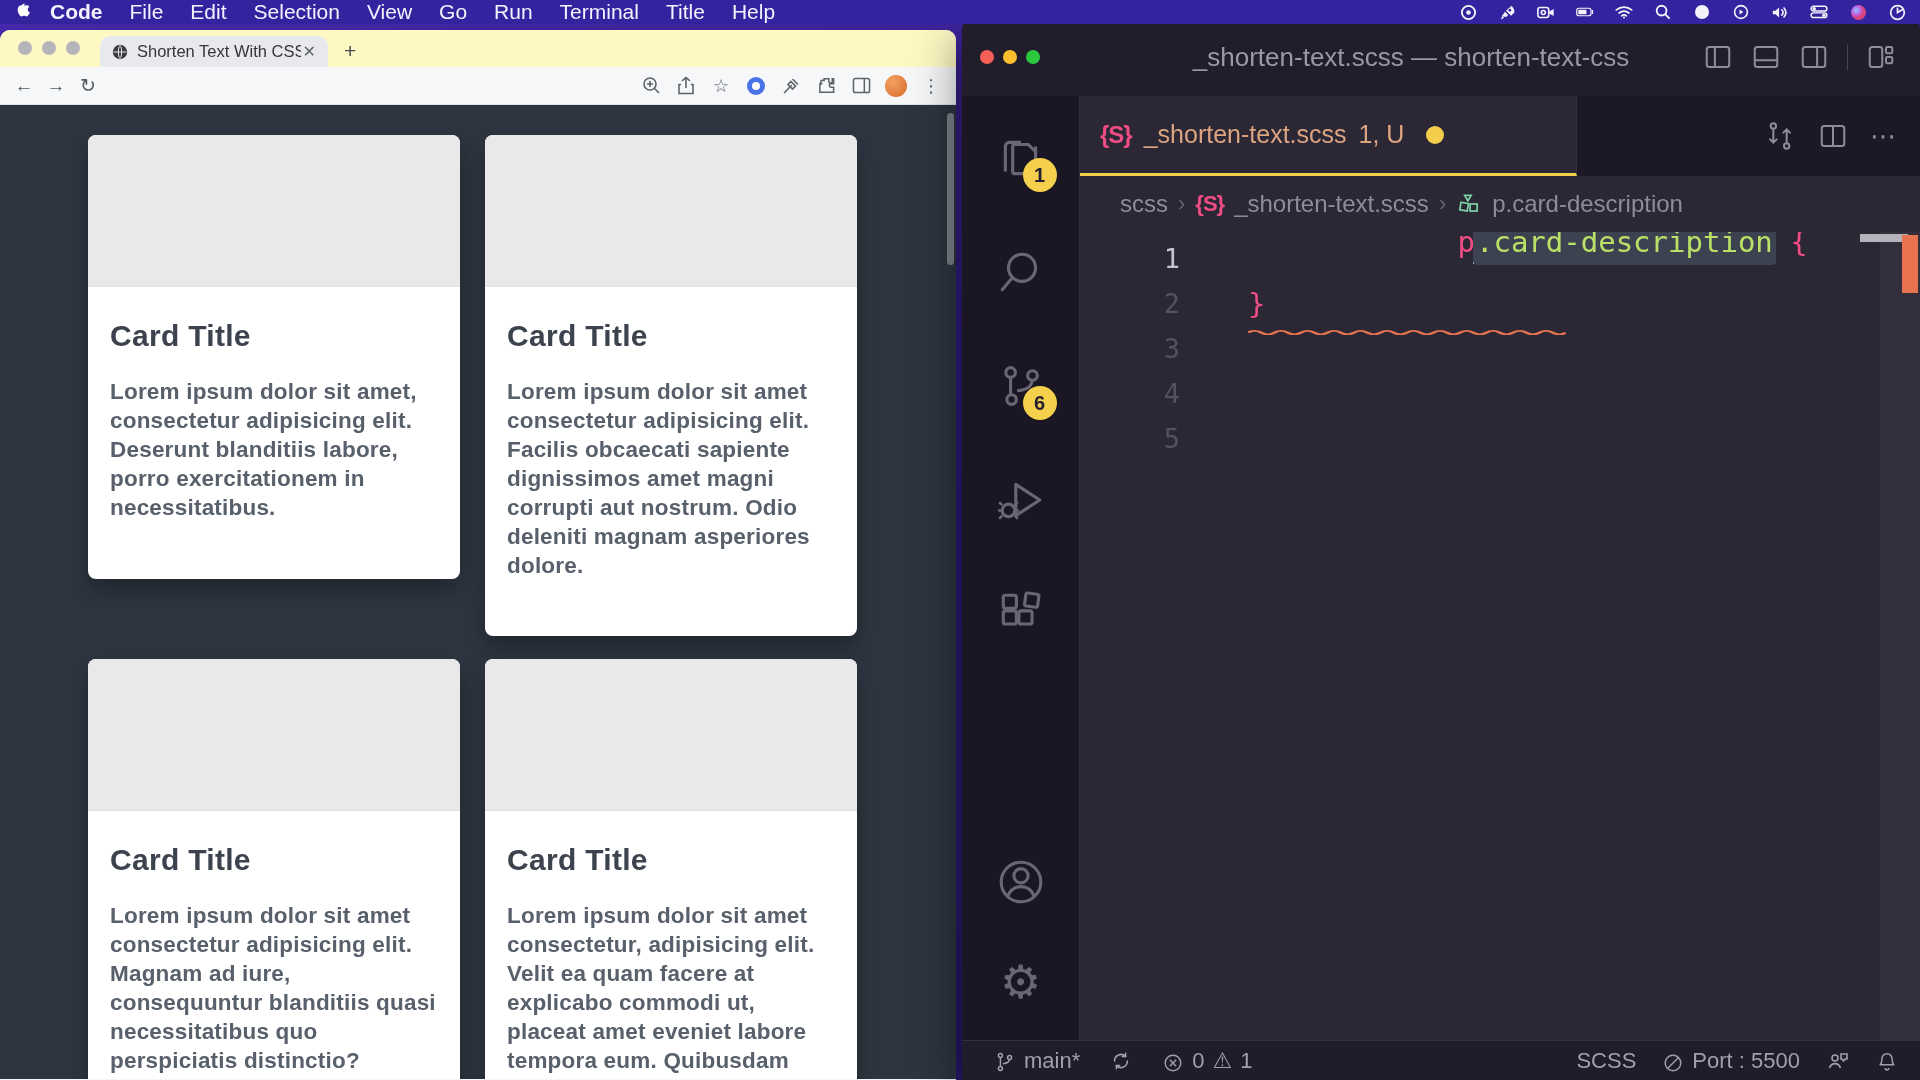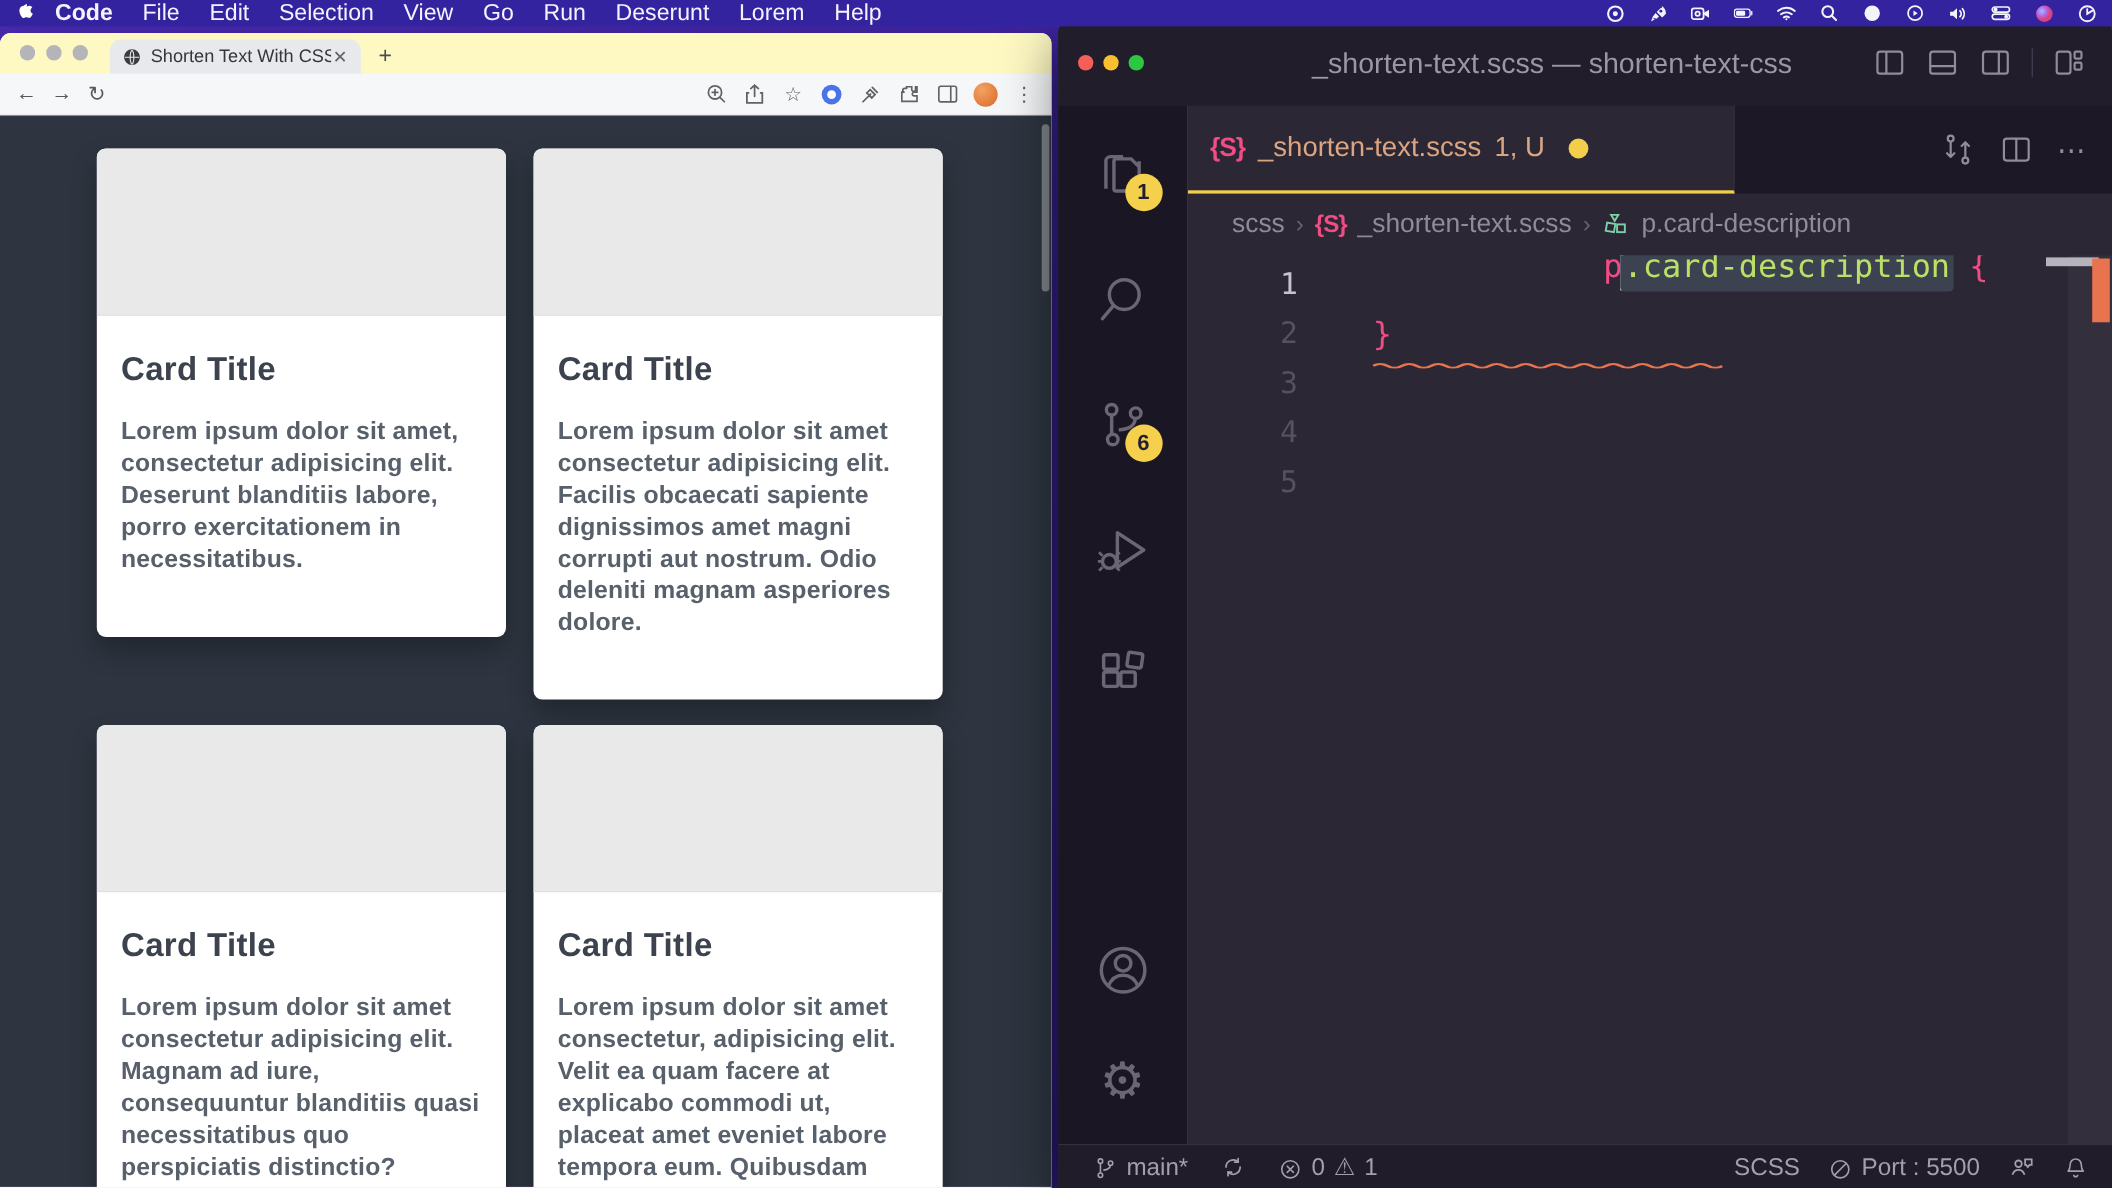--- a/index.html
+++ b/index.html
@@ -144,22 +144,22 @@
       </svg>
   </span>
   <div class="menu-items">
     <span class="menu-app">Code</span>
     <span>File</span>
     <span>Edit</span>
     <span>Selection</span>
     <span>View</span>
     <span>Go</span>
     <span>Run</span>
-    <span>Deserunt</span>
-    <span>Lorem</span>
+    <span>Terminal</span>
+    <span>Title</span>
     <span>Help</span>
   </div>
   <div class="menu-status">
     <span class="micon">
       <svg width="17" height="17" viewBox="0 0 18 18" fill="none" stroke="#fff" stroke-width="2">
           <circle cx="9" cy="9" r="7"></circle>
           <circle cx="9" cy="9" r="2.4" fill="#fff" stroke="none"></circle>
         </svg>
     </span>
     <span class="micon">

